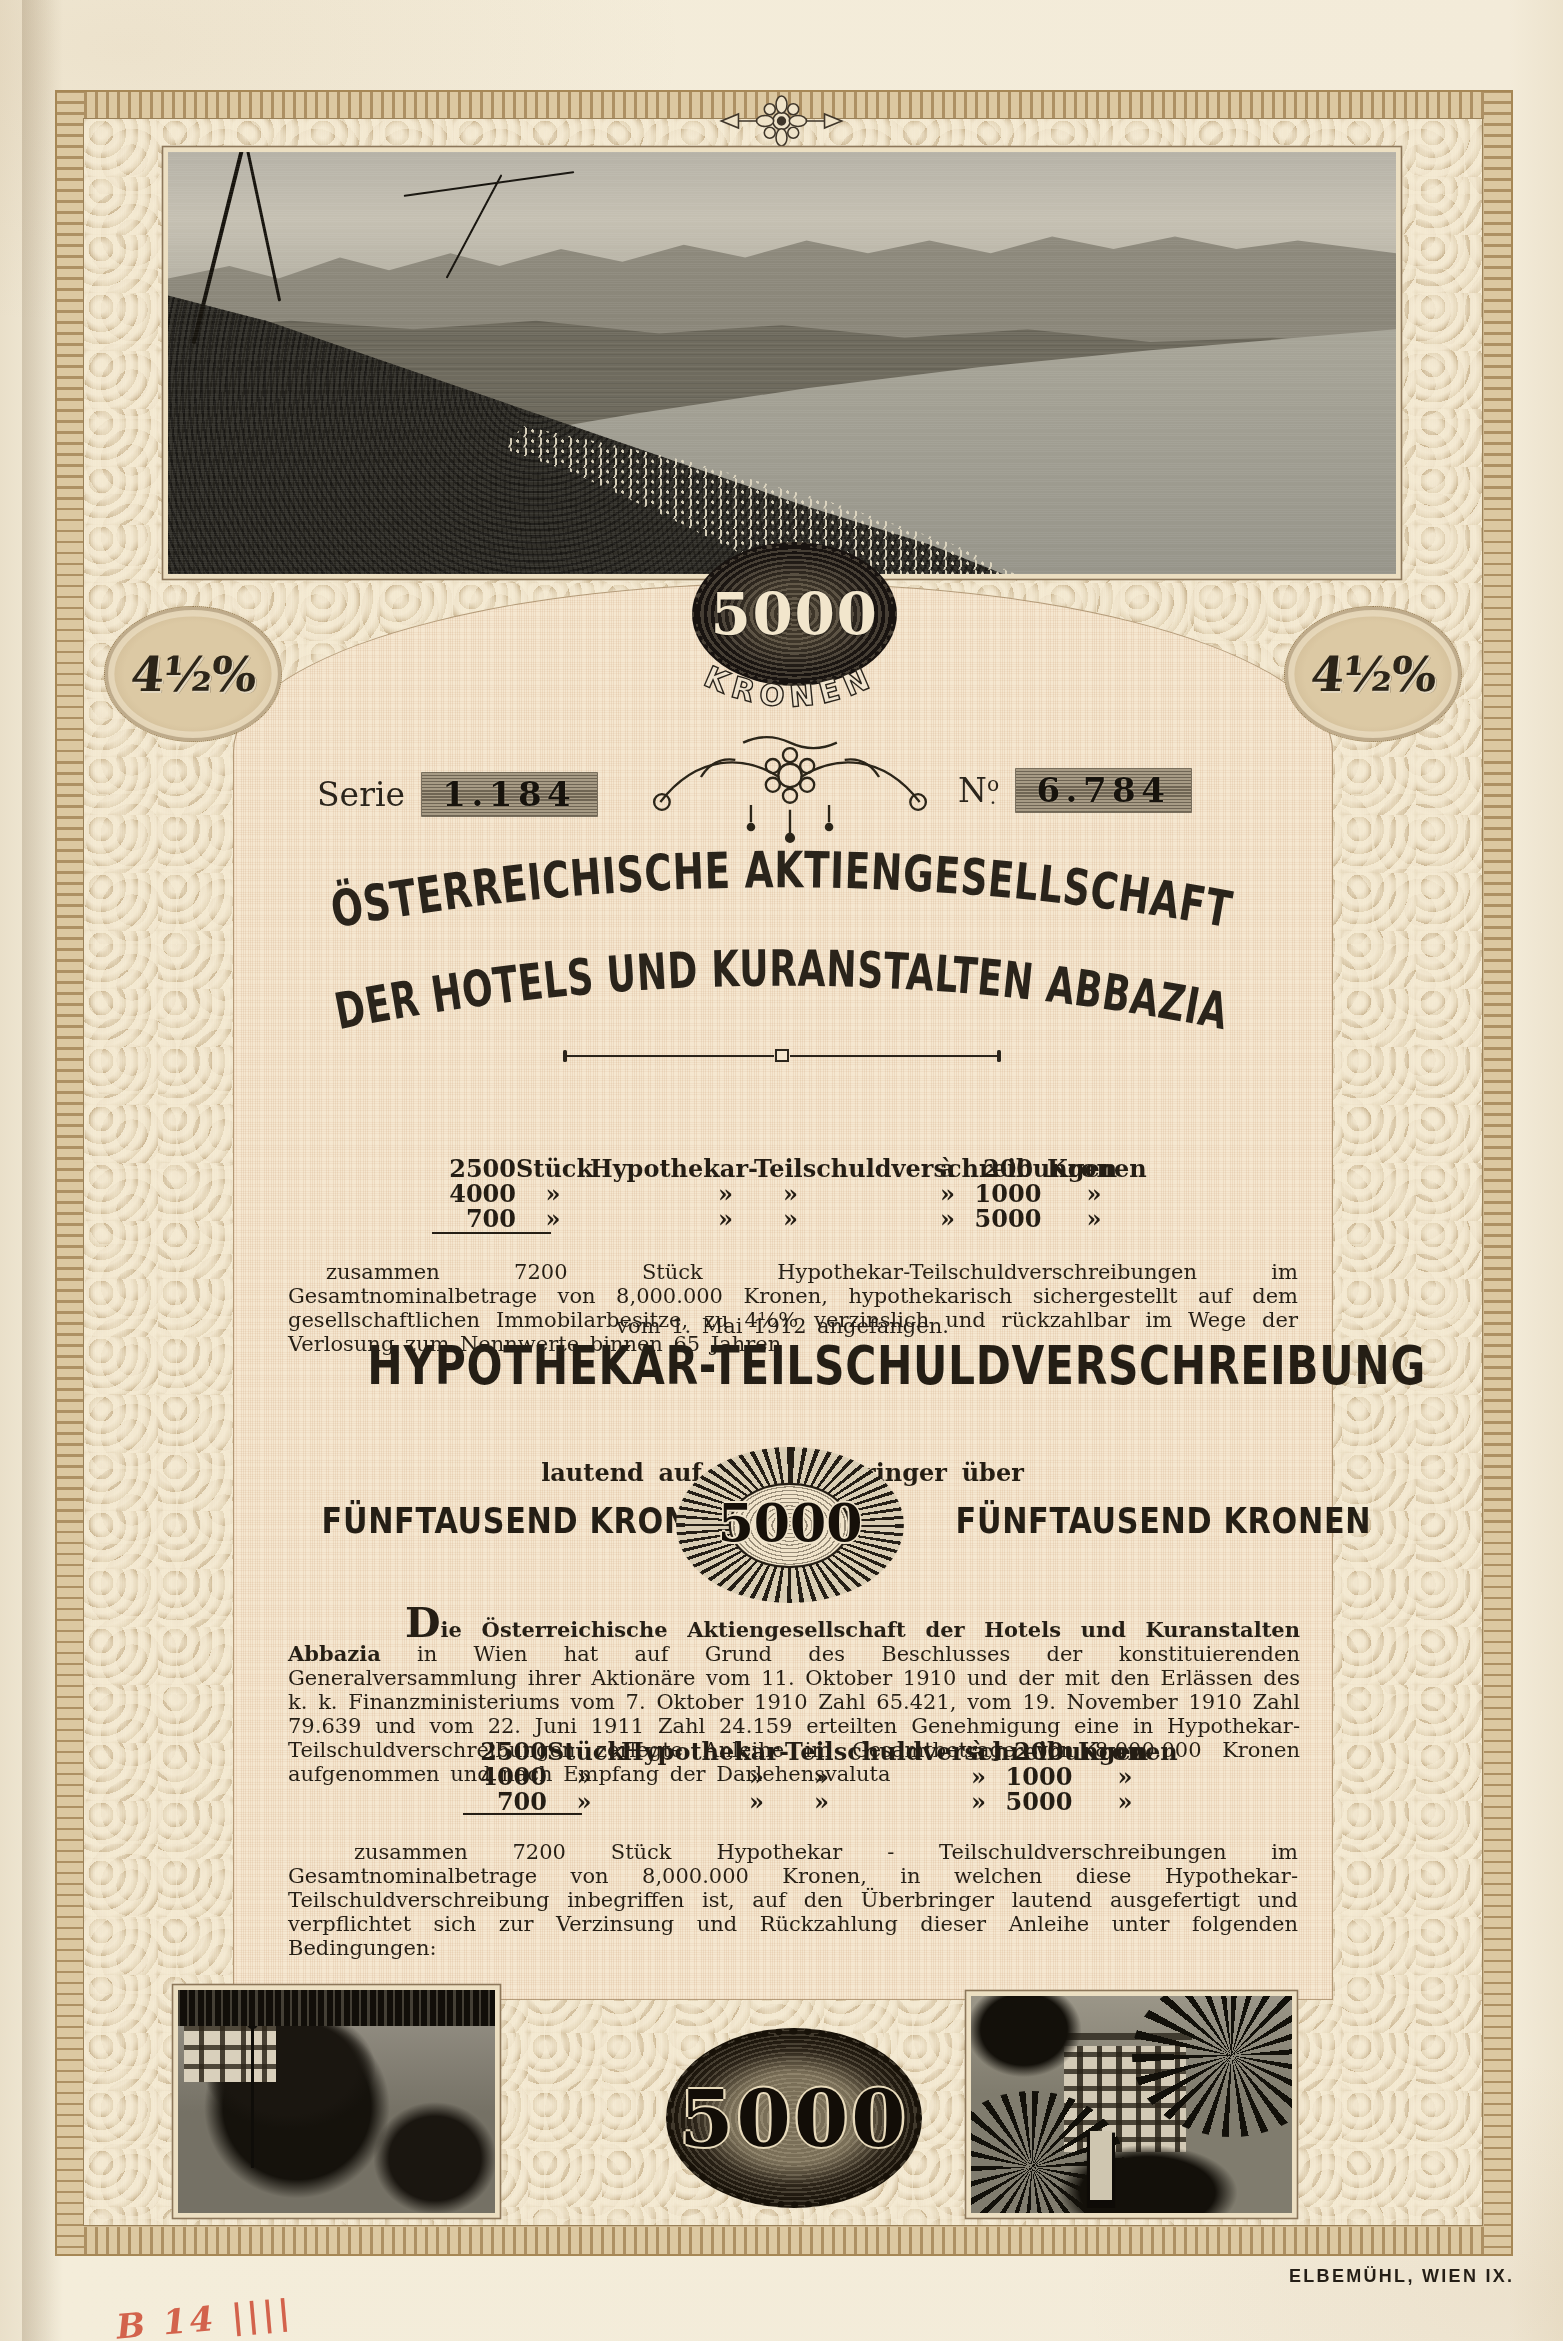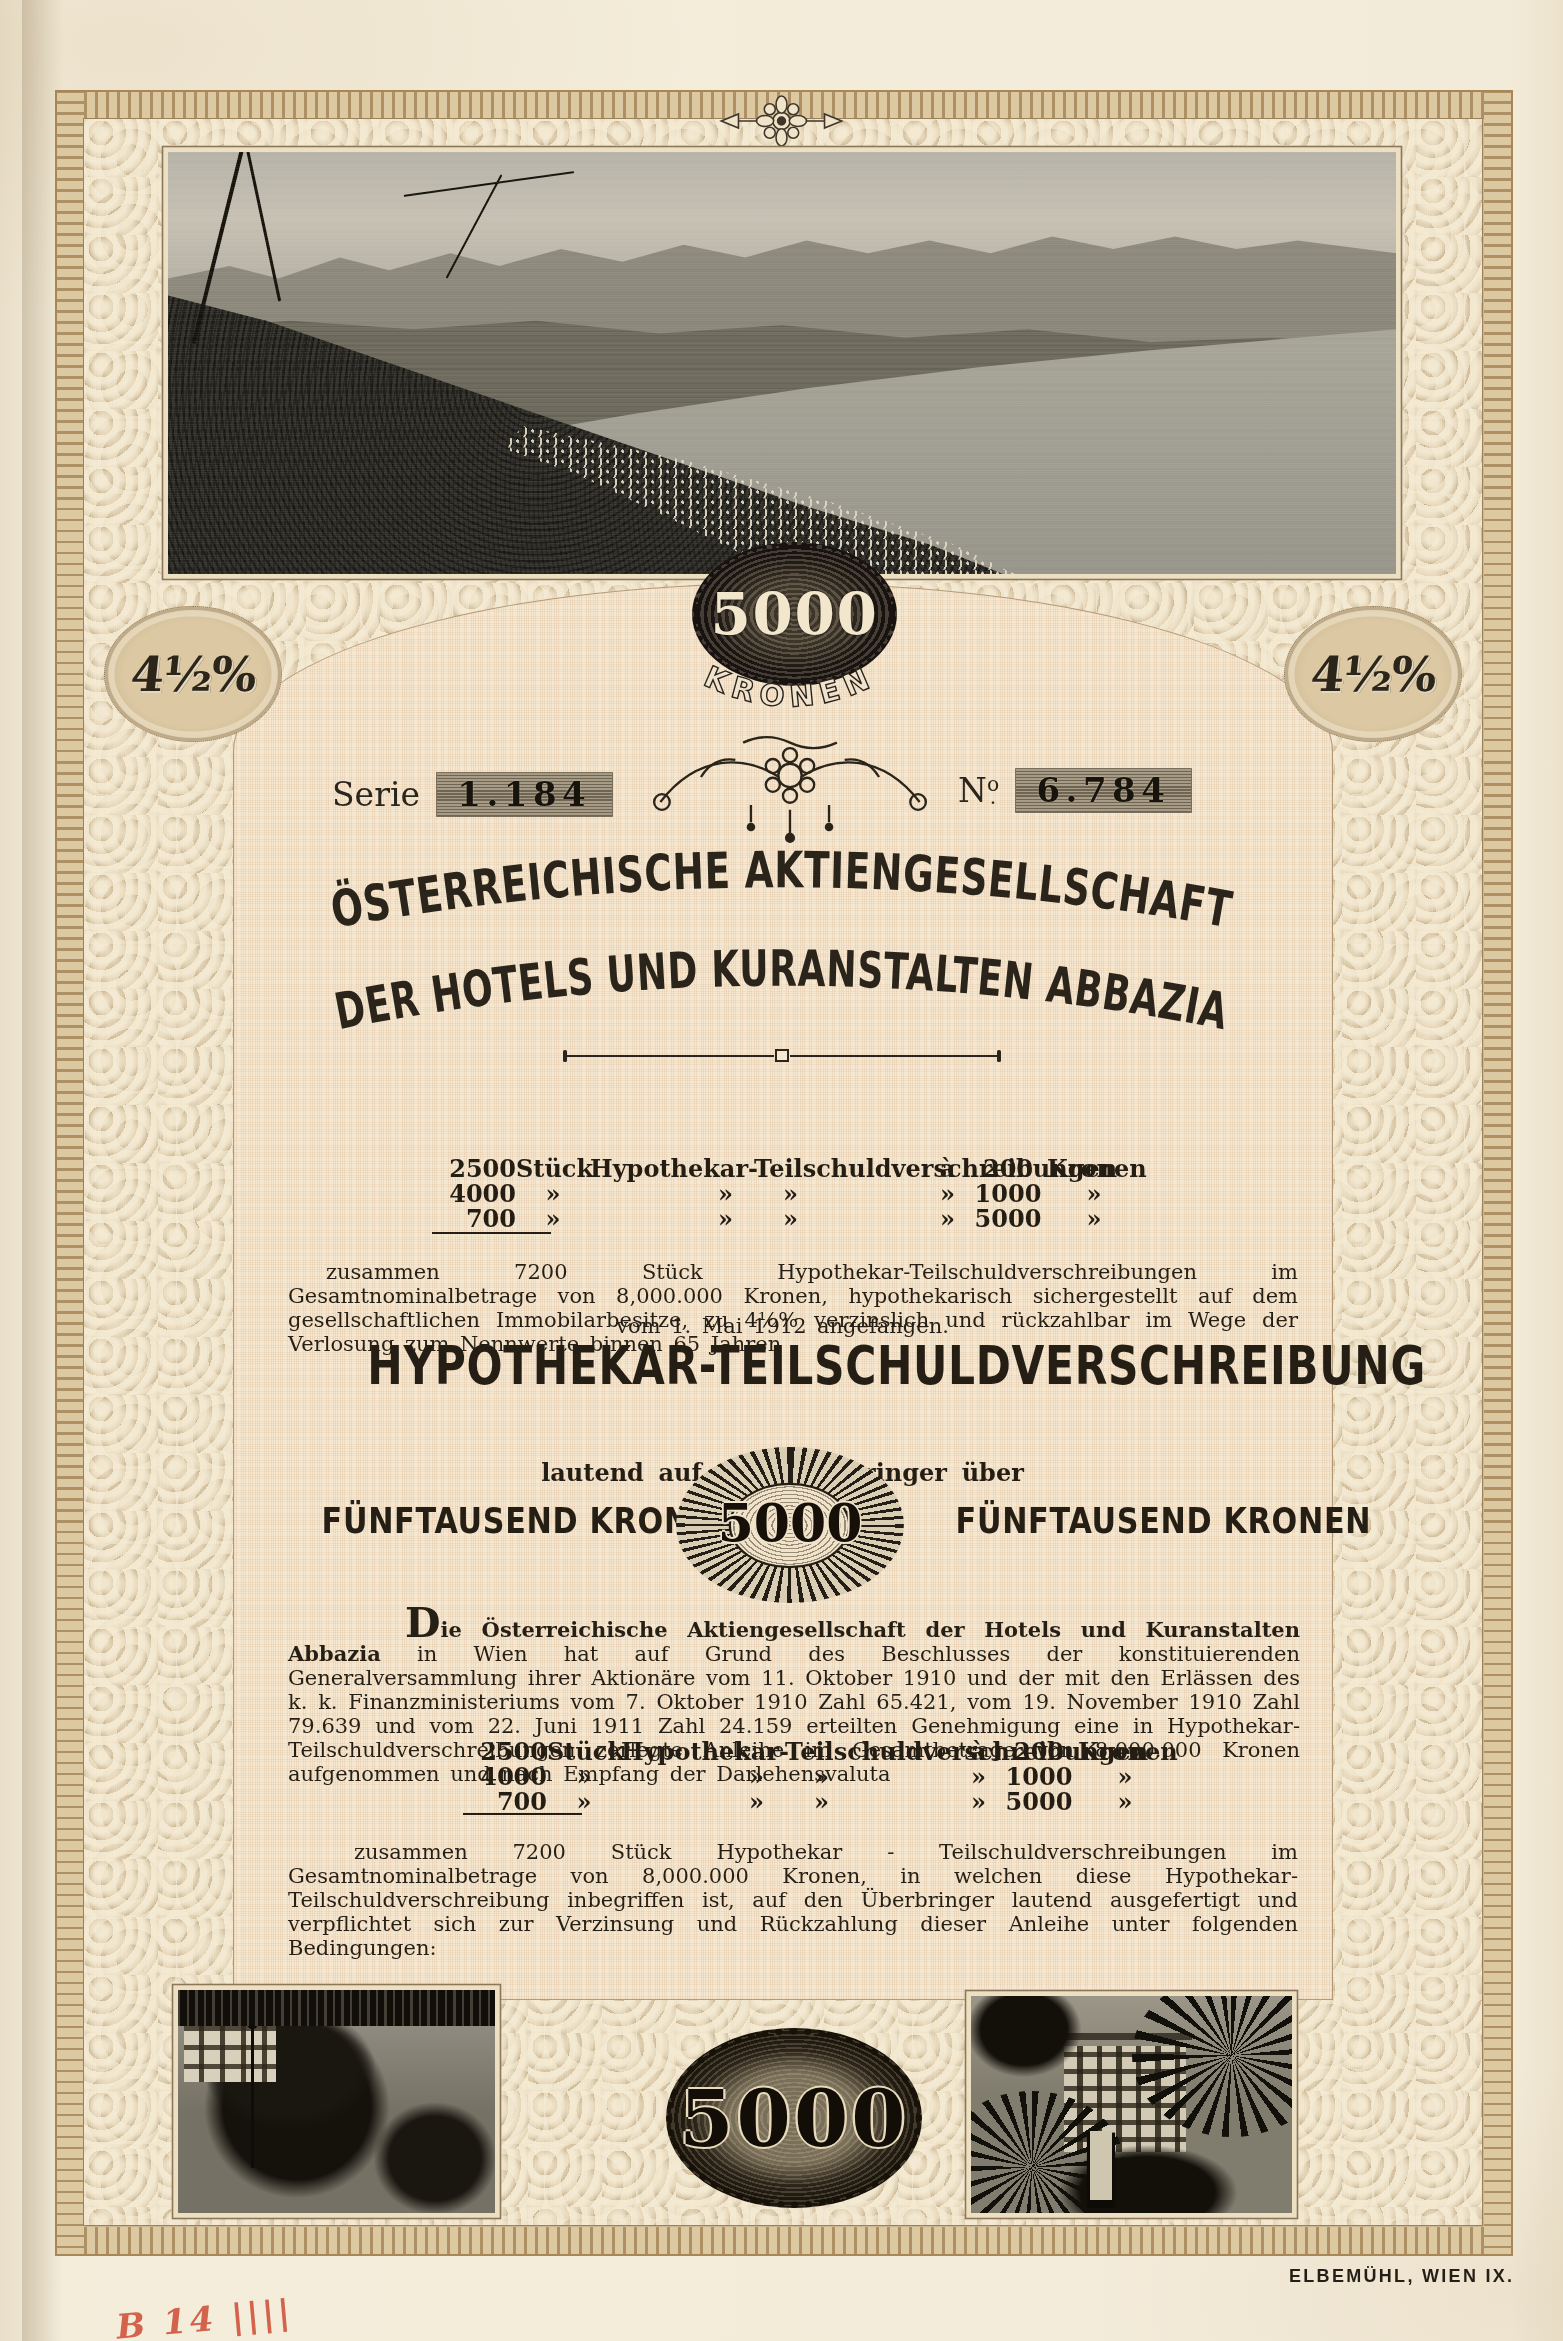--- a/index.html
+++ b/index.html
@@ -268,21 +268,21 @@
       <path d="M96 64 q 16 -26 44 -22"></path>
         <path d="M324 64 q -16 -26 -44 -22"></path>
       <path d="M150 20 q 30 -14 60 0 q 30 14 60 0"></path>
       <path d="M160 100 v 22 M210 106 v 30 M260 100 v 22"></path>
       <circle cx="160" cy="128" r="4" fill="#2b2519"></circle>
         <circle cx="210" cy="142" r="5" fill="#2b2519"></circle>
         <circle cx="260" cy="128" r="4" fill="#2b2519"></circle>
     </g>
   </svg>
 
-  <div class="serial-group" style="left:332px;top:773px">
+  <div class="serial-group" style="left:317px;top:773px">
     <span class="serial-label">Serie</span>
     <span class="serial-box">1.184</span>
   </div>
   <div class="serial-group" style="left:958px;top:769px">
     <span class="serial-label"><span>N</span><span class="sup">
           <span>o</span>
           <span>.</span>
         </span></span>
     <span class="serial-box">6.784</span>
   </div>

